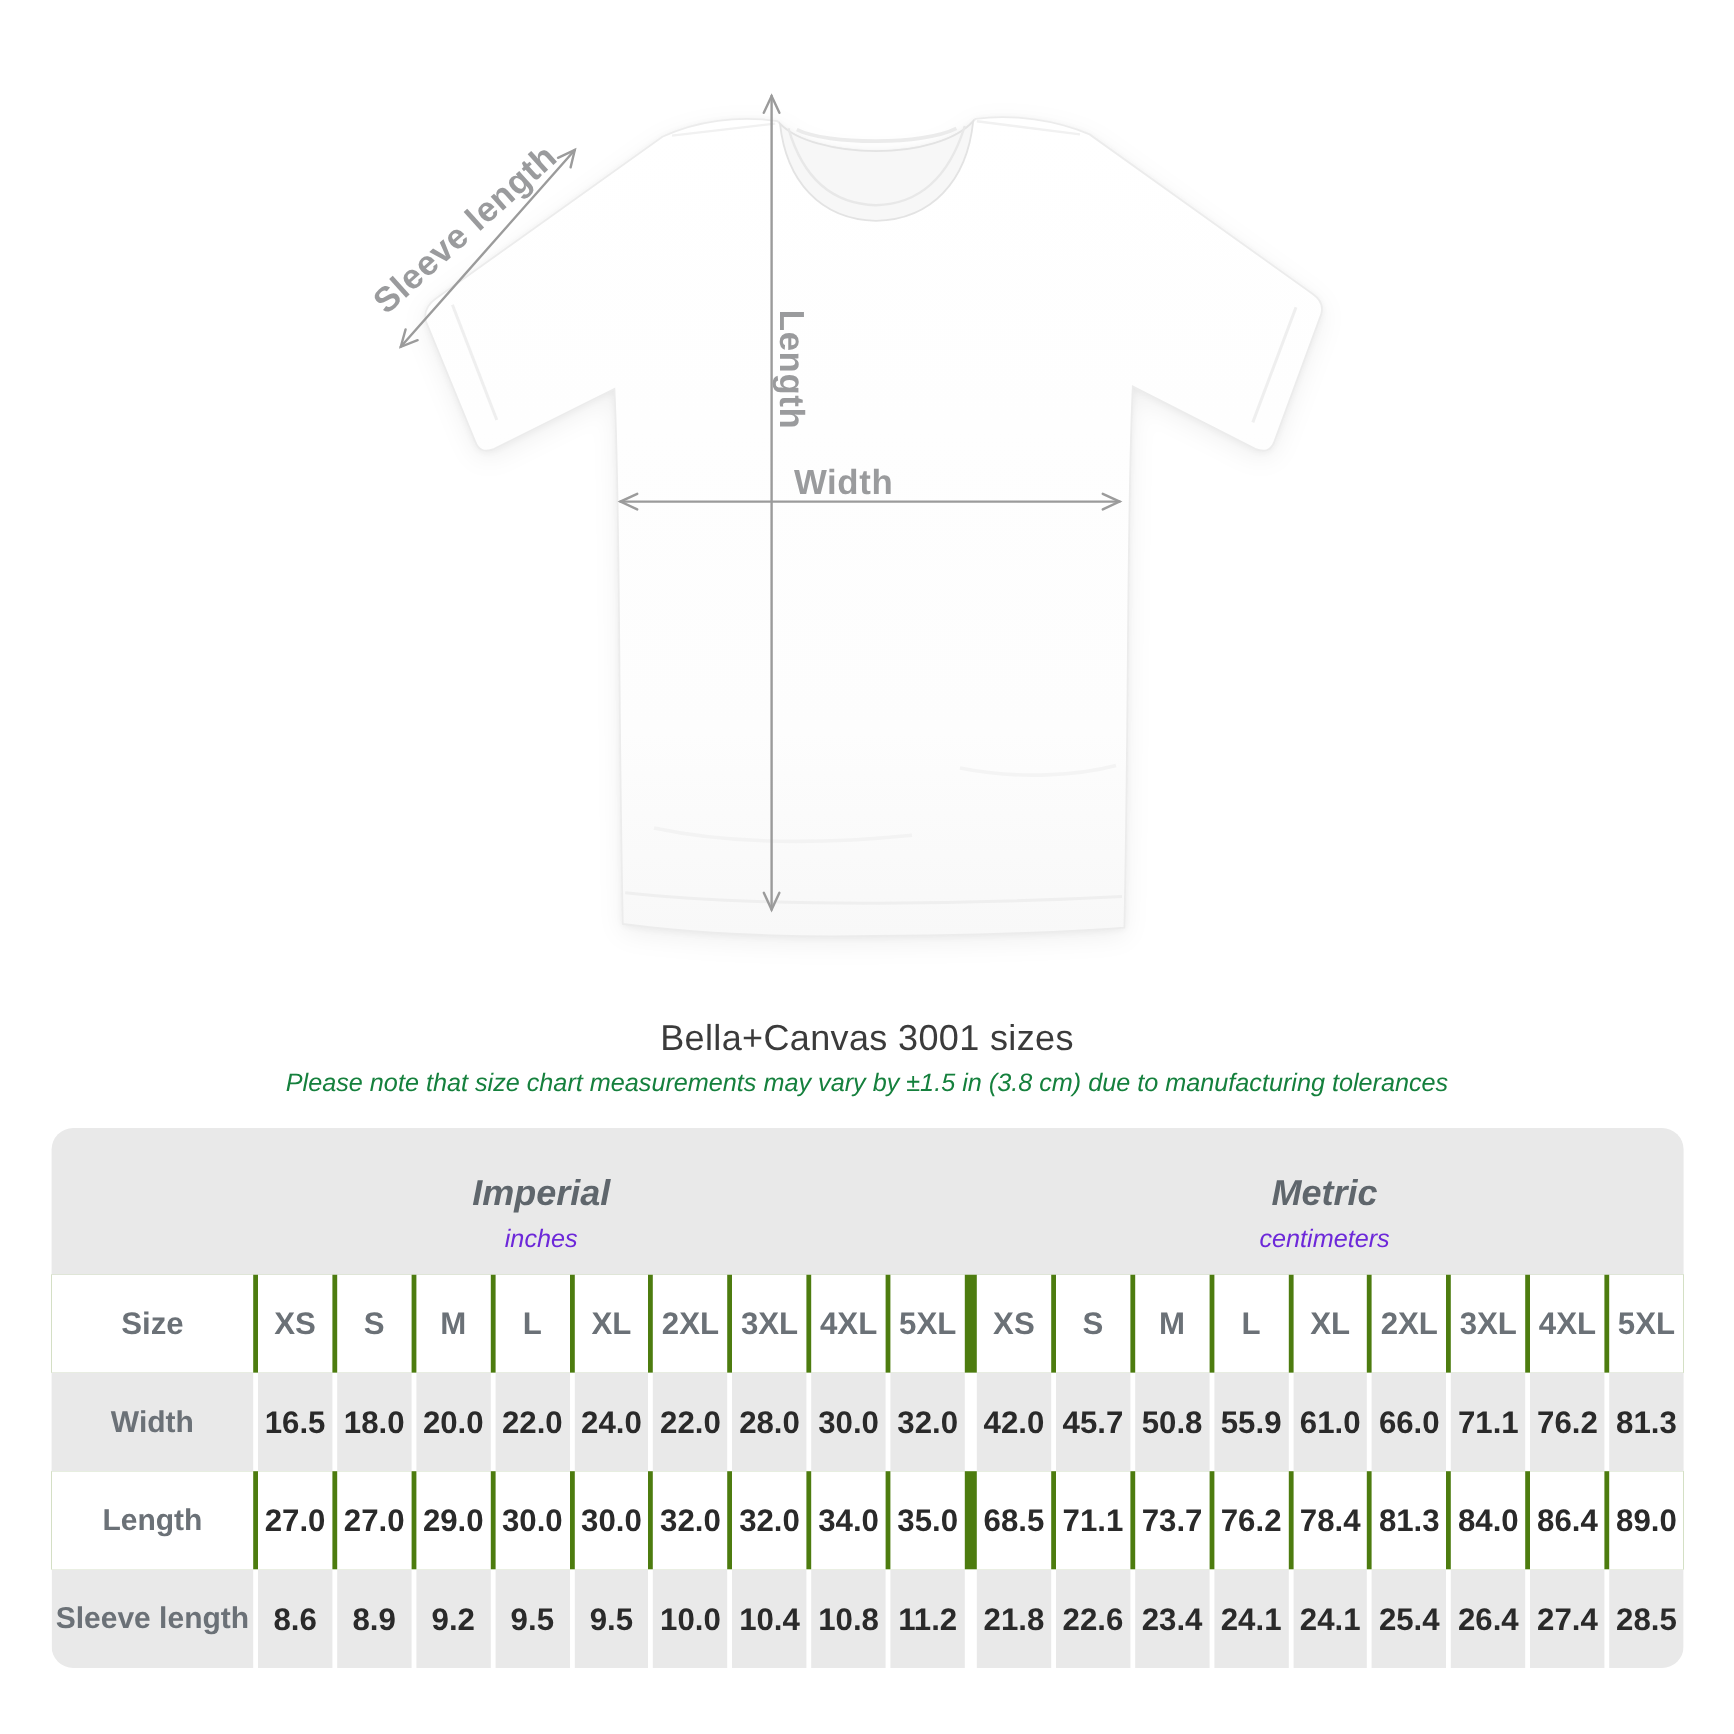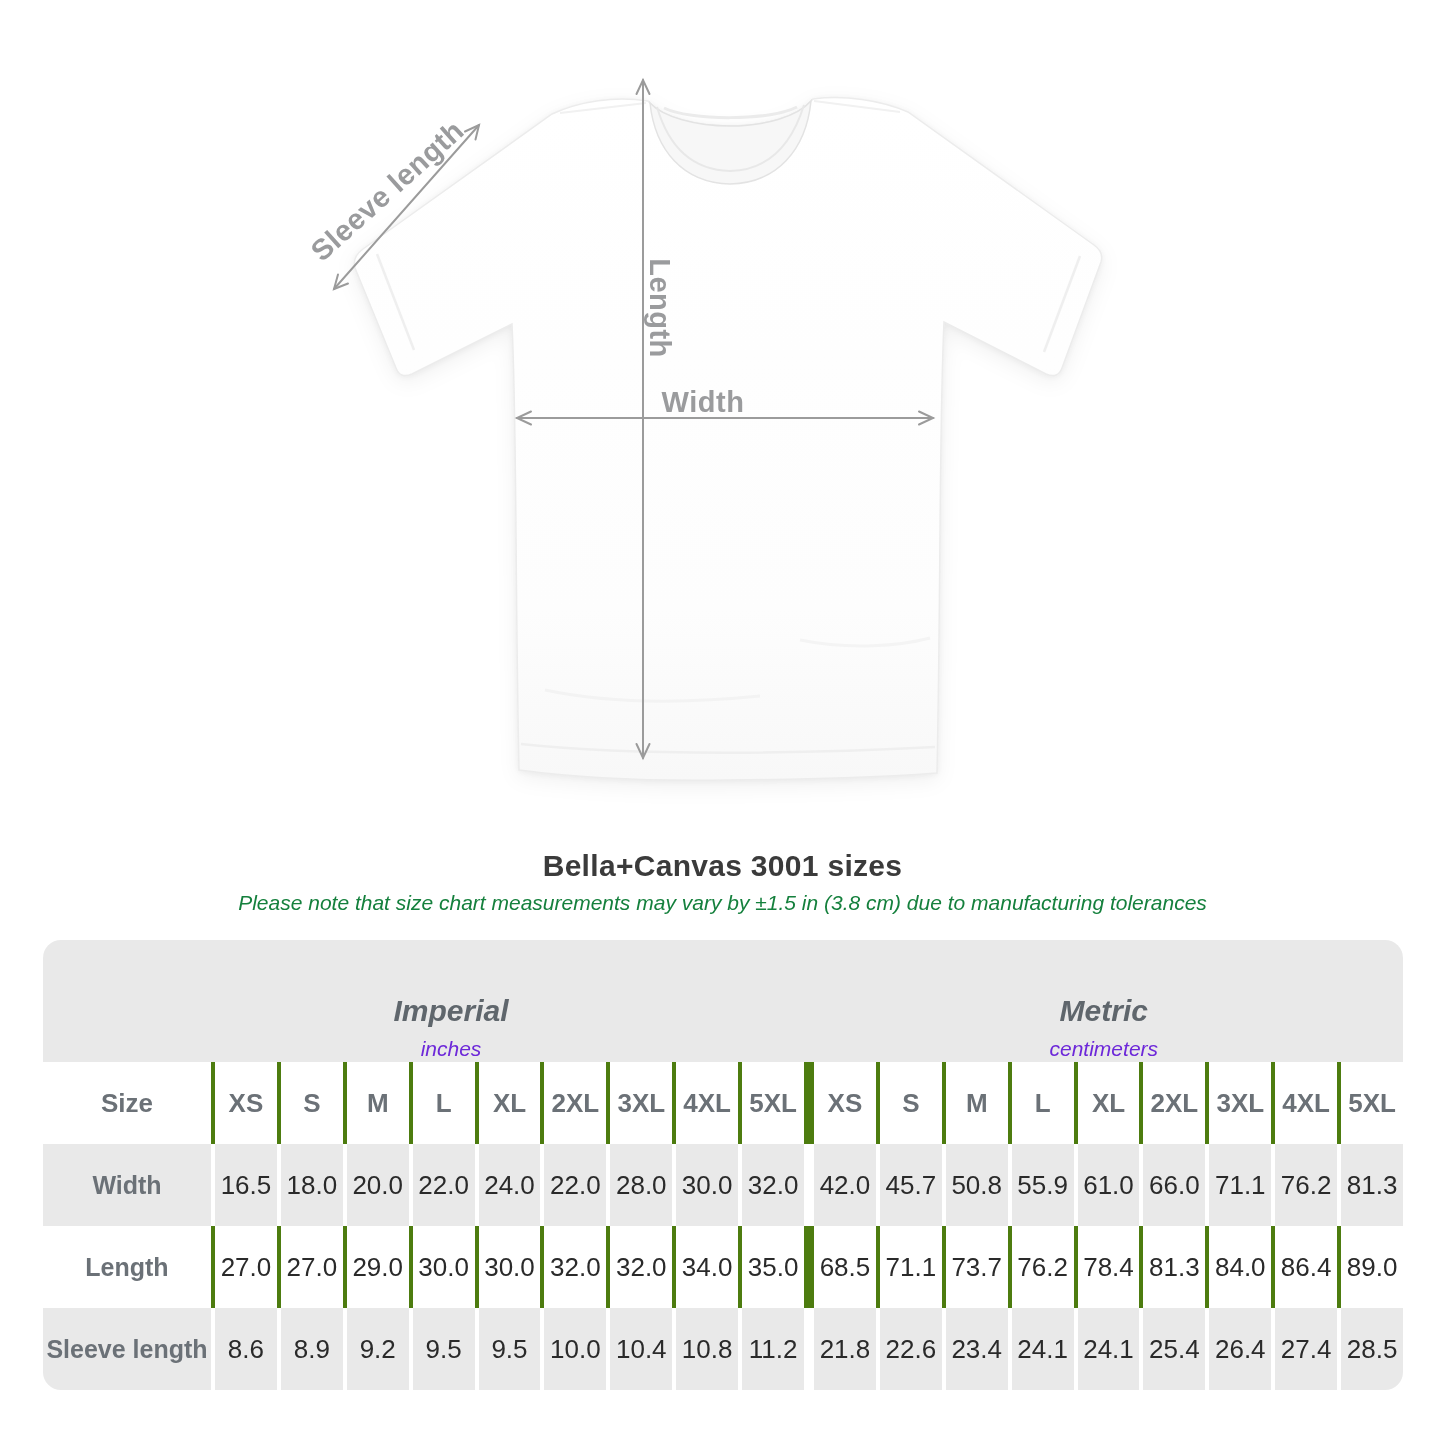--- a/index.html
+++ b/index.html
@@ -3,46 +3,46 @@
 <meta charset="utf-8">
 <style>
   html,body{margin:0;padding:0;background:#ffffff;}
   body{width:1445px;height:1445px;position:relative;font-family:"Liberation Sans",sans-serif;overflow:hidden;}
 
   
   #shirt-area{position:absolute;left:0;top:0;width:1445px;height:940px;}
 
   
   .chart-title{position:absolute;left:0;top:849px;width:1445px;text-align:center;
-    font-size:30px;font-weight:bold;color:#3b3b3b;letter-spacing:.3px;}
+    font-size:30px;font-weight:normal;color:#3b3b3b;letter-spacing:.3px;}
   .chart-subtitle{position:absolute;left:0;top:891px;width:1445px;text-align:center;
     font-size:21px;font-style:italic;color:#15803d;}
 
   
   .size-table{position:absolute;left:43px;top:940px;width:1360px;}
   .band{height:122px;background:#e9e9e9;border-radius:18px 18px 0 0;position:relative;}
   .band .sec{position:absolute;top:0;height:100%;display:flex;flex-direction:column;
-    justify-content:center;align-items:center;row-gap:9px;padding-top:20px;box-sizing:border-box;margin-top:16px;}
+    justify-content:center;align-items:center;row-gap:9px;padding-top:20px;box-sizing:border-box;}
   .sec-imperial{left:0;width:60%;}
   .sec-metric{left:56%;width:44%;}
   .sec-name{font-size:30px;font-weight:bold;font-style:italic;color:#5f666c;}
   .sec-unit{font-size:21px;font-style:italic;color:#6d28d9;}
 
   .trow{display:grid;grid-template-columns:168px repeat(9,1fr) 2px repeat(9,1fr);
     column-gap:4px;height:82px;}
   .trow.light{background:#4d7c0f;}
   .trow.light .c{background:#ffffff;}
   .trow.dark{background:#ffffff;}
   .trow.dark .c{background:#e9e9e9;}
   .trow.last{border-radius:0 0 18px 18px;overflow:hidden;}
   .c{display:flex;align-items:center;justify-content:center;height:100%;}
   .c.div-track{background:transparent !important;}
   .c.l{font-size:25px;font-weight:bold;color:#6b7177;}
   .c.s{font-size:26px;font-weight:bold;color:#6b7177;}
-  .c.v{font-size:26px;font-weight:normal;color:#2a2a2a;}
+  .c.v{font-size:26px;font-weight:bold;color:#2a2a2a;}
 </style>
 </head>
 <body>
 
 <div id="shirt-area">
 <svg width="1445" height="940" viewBox="0 0 1445 940">
   <defs>
     <linearGradient id="gBody" x1="0" y1="0" x2="0" y2="1">
       <stop offset="0" stop-color="#ffffff"></stop>
       <stop offset="0.75" stop-color="#fdfdfd"></stop>

